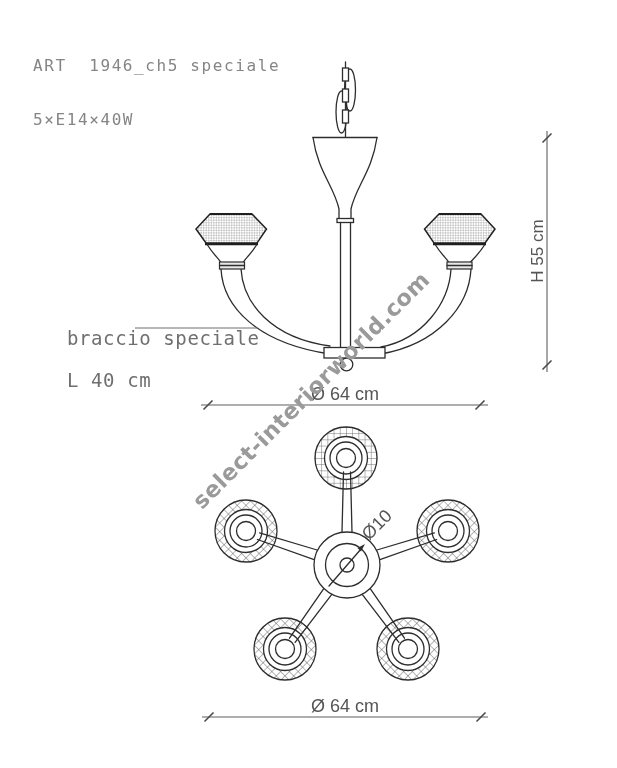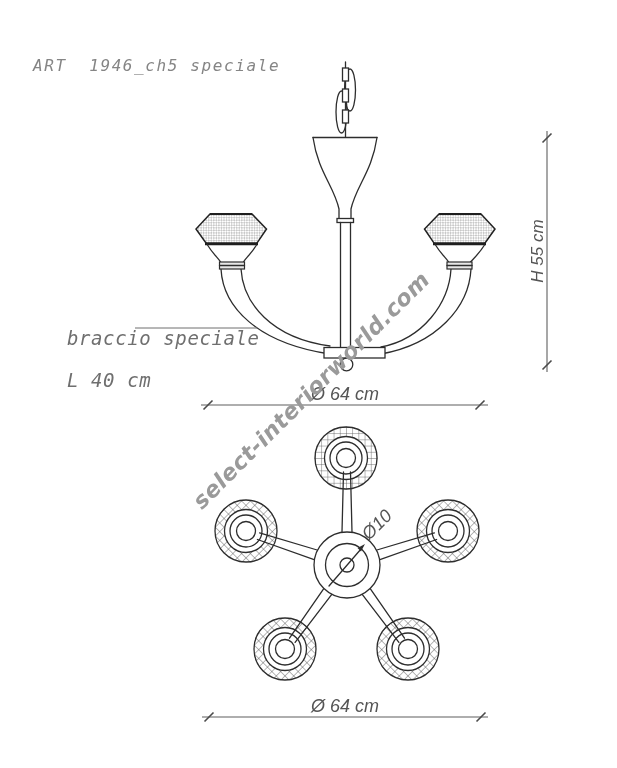--- a/index.html
+++ b/index.html
@@ -2,21 +2,20 @@
 <html><head>
 <meta charset="utf-8">
 <style>
   html,body{margin:0;padding:0;background:#fff;}
   .page{
     position:relative;
     width:598px;height:768px;
     background:#ffffff;
     overflow:hidden;
     font-family:"DejaVu Sans Mono", monospace;
-    font-style:italic;
   }
   .header{
     position:absolute;left:33px;top:21px;
     color:#858585;
     font-size:16px;line-height:18px;
     letter-spacing:1.6px;
     white-space:pre;
   }
   .arm-note{
     position:absolute;left:67px;top:303px;
@@ -46,20 +45,21 @@
     pointer-events:none;
   }
 </style>
 </head>
 <body>
 
 <div class="page">
 
   <div class="header">
     <div>ART  1946_ch5 speciale</div>
+    <div>5×E14×40W</div>
   </div>
 
   <div class="arm-note">
     <div>braccio speciale</div>
     <div>L 40 cm</div>
   </div>
 
   <svg width="617" height="768" viewBox="0 0 617 768">
     <defs>
       <pattern id="checker" width="3.6" height="3.6" patternUnits="userSpaceOnUse" patternTransform="rotate(45)">

